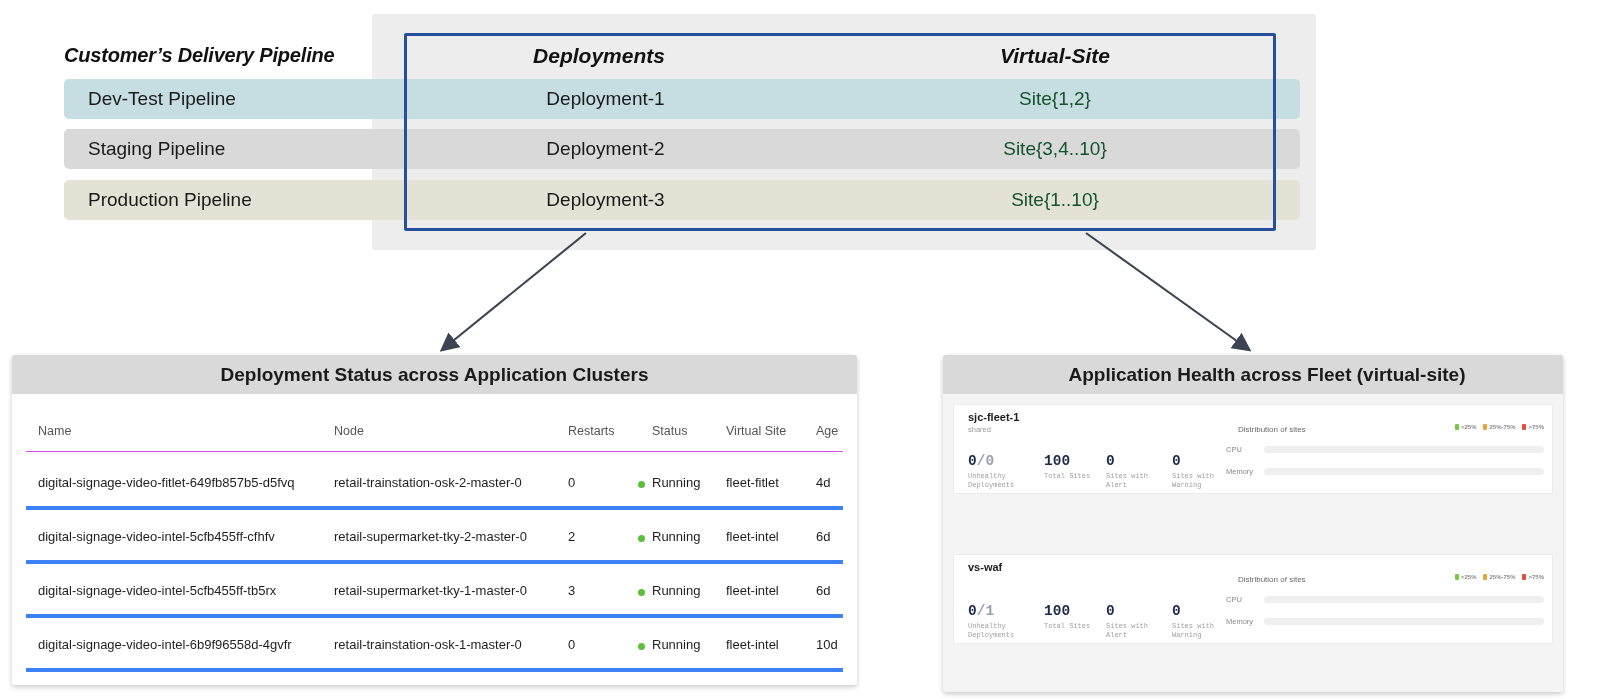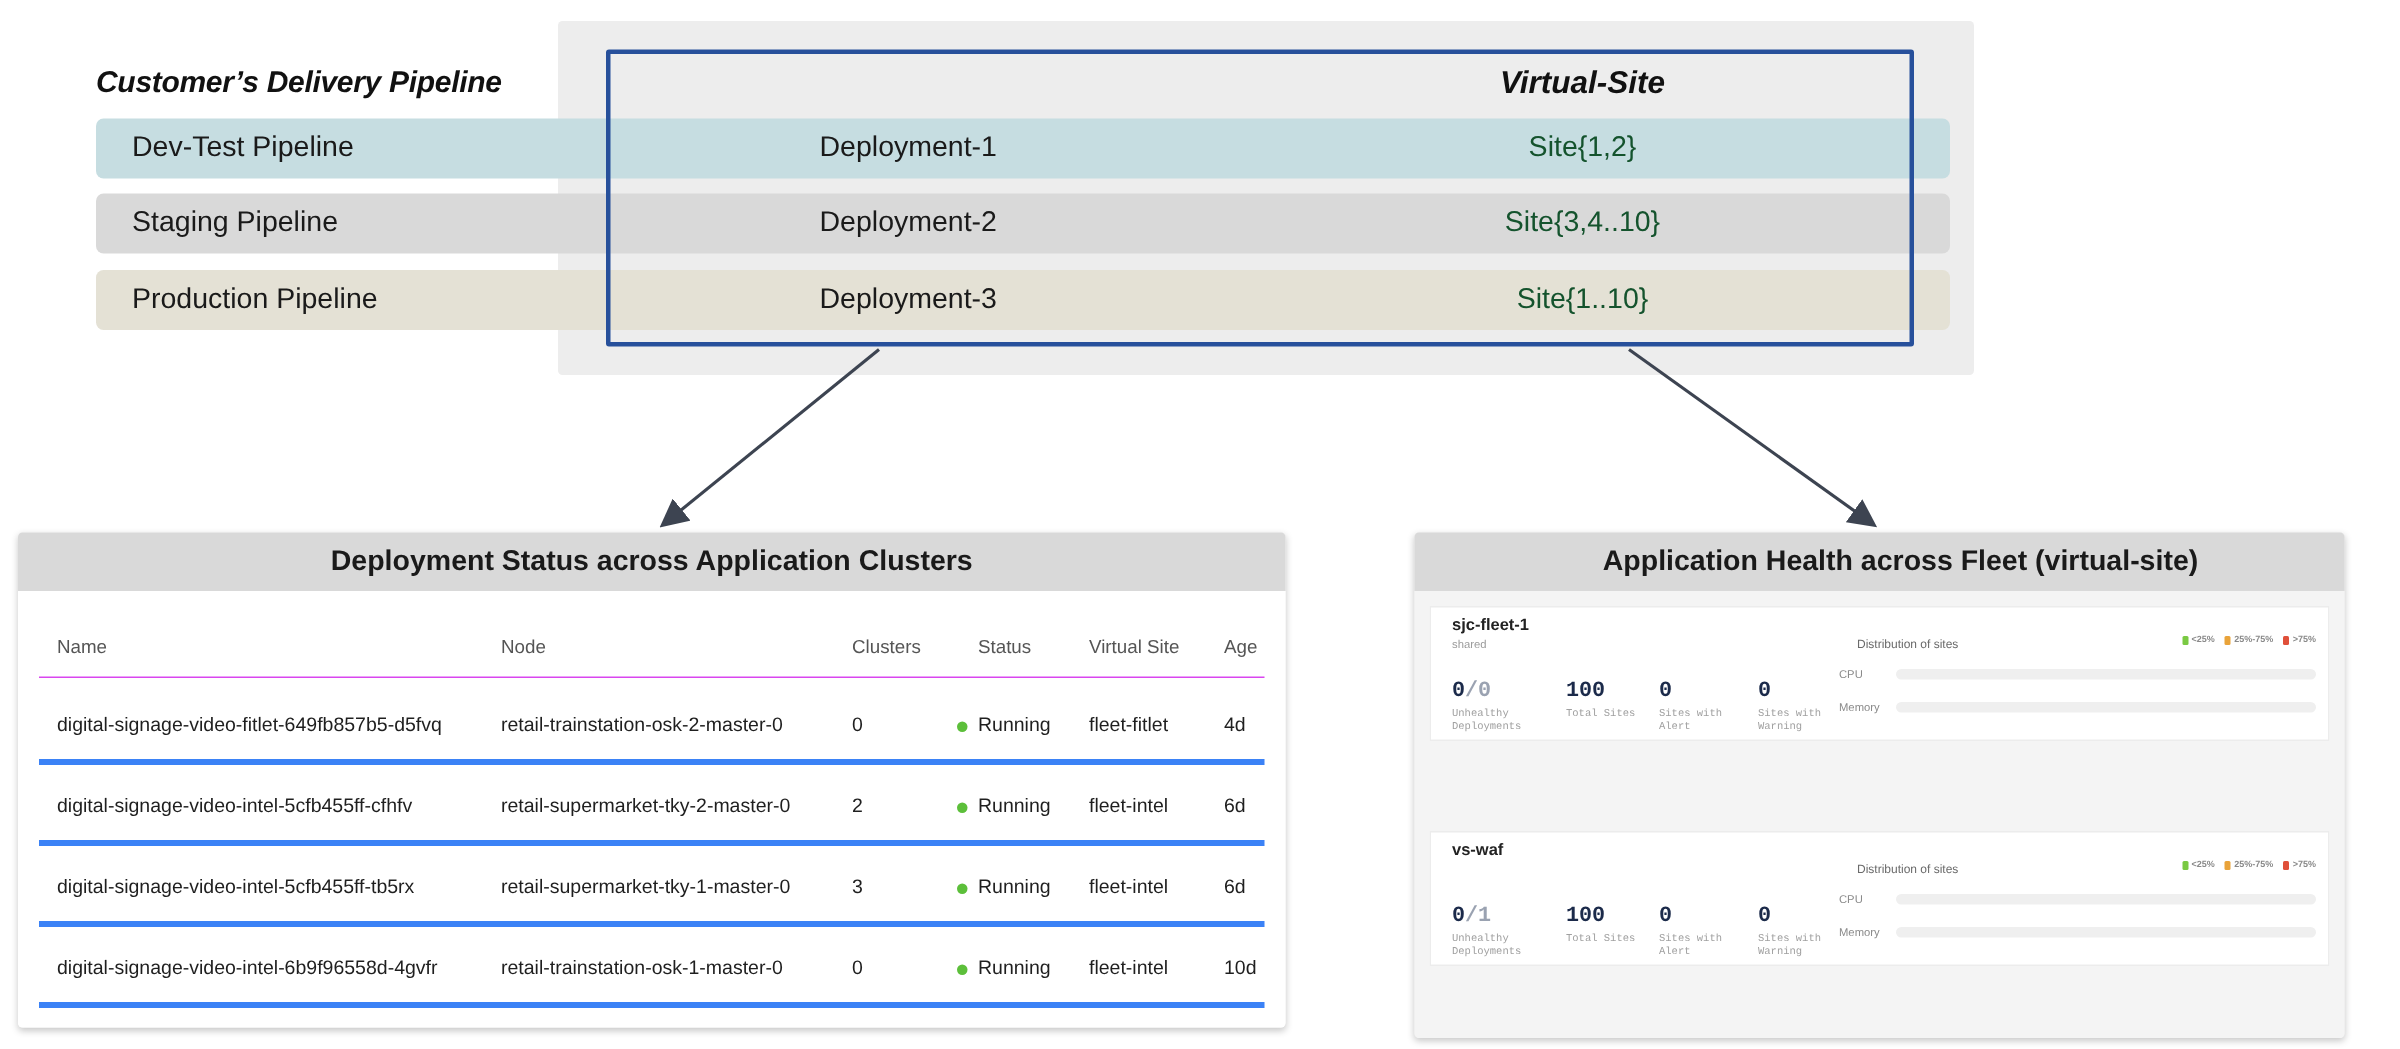--- a/index.html
+++ b/index.html
@@ -142,20 +142,21 @@
   .br1{ top:62px; }
 </style>
 </head>
 <body>
 
 <div id="stage">
 
   <div id="top-gray-panel"></div>
 
   <div id="pipeline-title">Customer’s Delivery Pipeline</div>
+  <div class="col-head" id="head-deployments">Deployments</div>
   <div class="col-head" id="head-virtualsite">Virtual-Site</div>
 
   <div class="prow" id="prow-0" style="background: rgb(198, 221, 225);">
     <span class="pname">Dev-Test Pipeline</span>
     <span class="pdep">Deployment-1</span>
     <span class="psite">Site{1,2}</span>
   </div>
   <div class="prow" id="prow-1" style="background: rgb(217, 217, 217);">
     <span class="pname">Staging Pipeline</span>
     <span class="pdep">Deployment-2</span>
@@ -181,21 +182,21 @@
 
   <div id="left-panel">
     <div id="left-panel-header">
       <div id="left-panel-title">Deployment Status across Application Clusters</div>
     </div>
     <div id="left-panel-body">
 
       <div class="dt-head">
         <span class="c-name">Name</span>
         <span class="c-node">Node</span>
-        <span class="c-restarts">Clusters</span>
+        <span class="c-restarts">Restarts</span>
         <span class="c-status">Status</span>
         <span class="c-site">Virtual Site</span>
         <span class="c-age">Age</span>
       </div>
 
       <div class="dt-row" style="top:62px">
         <span class="c-name">digital-signage-video-fitlet-649fb857b5-d5fvq</span>
         <span class="c-node">retail-trainstation-osk-2-master-0</span>
         <span class="c-restarts">0</span>
         <i class="status-dot" style="background: rgb(92, 191, 58);"></i>

